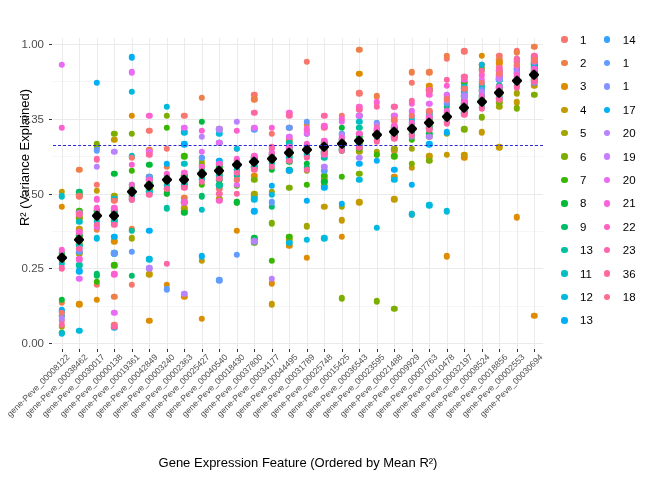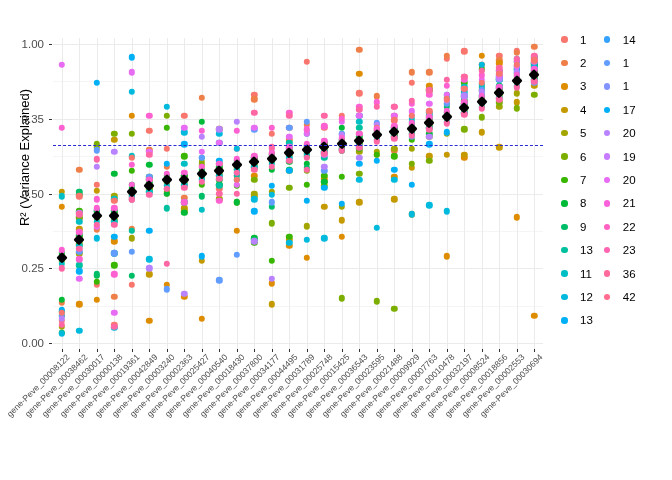--- a/index.html
+++ b/index.html
@@ -1000,20 +1000,21 @@
       <div class="xlab-wrap" style="left: 502.25px;">
         <div class="xlab" style="right: 0px; top: 0px; position: absolute;">gene-Peve_00018856</div>
       </div>
       <div class="xlab-wrap" style="left: 519.75px;">
         <div class="xlab" style="right: 0px; top: 0px; position: absolute;">gene-Peve_00002553</div>
       </div>
       <div class="xlab-wrap" style="left: 537.25px;">
         <div class="xlab" style="right: 0px; top: 0px; position: absolute;">gene-Peve_00030694</div>
       </div>
     </div>
+  <div class="xtitle">Gene Expression Feature (Ordered by Mean R²)</div>
 
   <div id="legend">
     <div class="legend-cols">
       <div class="legend-col" id="legend-col-1">
           <div class="legend-item">
             <div class="legend-key">
               <div class="legend-dot" style="background: rgb(248, 118, 109);"></div>
             </div>
             <span class="legend-label">1</span>
           </div>
@@ -1154,19 +1155,19 @@
           <div class="legend-item">
             <div class="legend-key">
               <div class="legend-dot" style="background: rgb(255, 105, 156);"></div>
             </div>
             <span class="legend-label">36</span>
           </div>
           <div class="legend-item">
             <div class="legend-key">
               <div class="legend-dot" style="background: rgb(255, 108, 144);"></div>
             </div>
-            <span class="legend-label">42</span>
+            <span class="legend-label">18</span>
           </div>
         </div>
     </div>
   </div>
 
 </div>
 
 </body></html>

